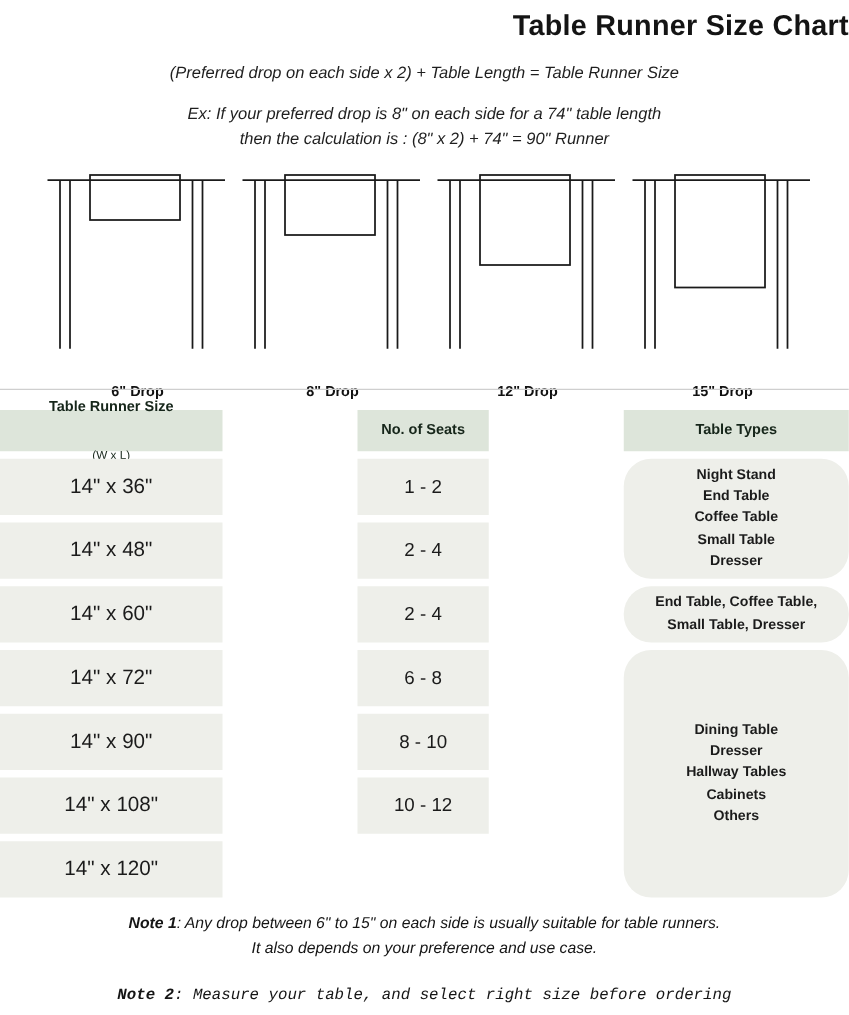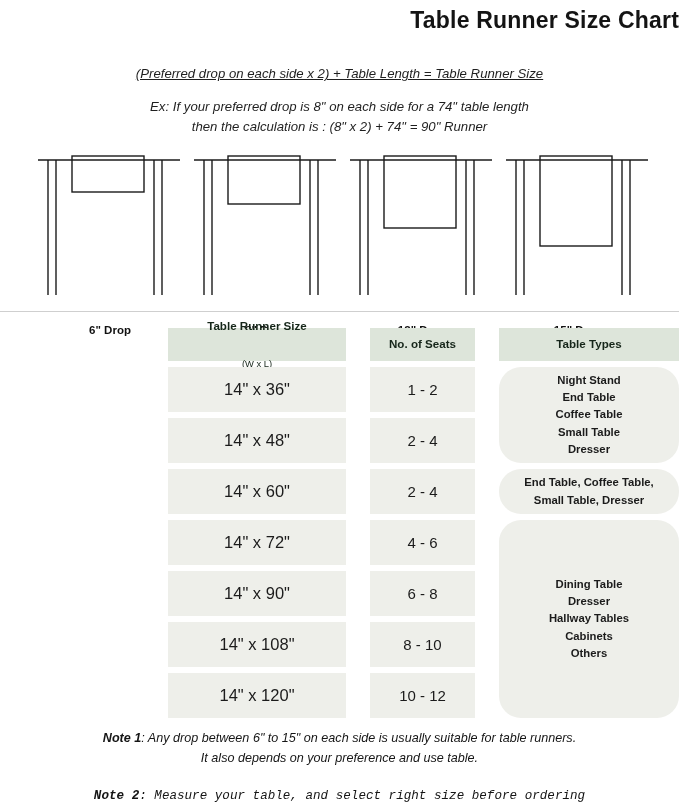--- a/index.html
+++ b/index.html
@@ -30,22 +30,21 @@
     padding-top: 7px;
     color: #141414;
   }
 
   
   .formula {
     text-align: center;
     font-style: italic;
     font-size: 13.2px;
     color: #1f1f1f;
-    margin-top: 32px;
-    text-decoration: underline;
+    margin-top: 16px;
   }
   .example {
     text-align: center;
     font-style: italic;
     font-size: 13.2px;
     color: #1f1f1f;
     margin-top: 16px;
     line-height: 1.55;
   }
 
@@ -82,21 +81,21 @@
 
   
   .chart {
     position: absolute;
     top: 328px;
     left: 0;
     width: 679px;
   }
   .chart-row {
     display: flex;
-    justify-content: flex-end;
+    justify-content: space-between;
     gap: 24px;
   }
   .col-size { width: 178px; }
   .col-seats { width: 105px; }
   .col-types { width: 180px; }
 
   .hdr {
     background: #dde5da;
     text-align: center;
     font-size: 11.6px;
@@ -253,21 +252,20 @@
         <div class="cell size-cell">14" x 120"</div>
       </div>
 
       <div class="col-stack col-seats">
         <div class="hdr">
           <div>No. of Seats</div>
         </div>
         <div class="cell seats-cell">1 - 2</div>
         <div class="cell seats-cell">2 - 4</div>
         <div class="cell seats-cell">2 - 4</div>
-        <div class="cell seats-cell">4 - 6</div>
         <div class="cell seats-cell">6 - 8</div>
         <div class="cell seats-cell">8 - 10</div>
         <div class="cell seats-cell">10 - 12</div>
       </div>
 
       <div class="col-stack col-types">
         <div class="hdr">
           <div>Table Types</div>
         </div>
 
@@ -292,20 +290,20 @@
           <span>Others</span>
         </div>
       </div>
 
     </div>
   </div>
 
   <div class="notes">
     <div class="note">
       <span class="lbl">Note 1</span><span>: Any drop between 6" to 15" on each side is usually suitable for table runners.</span>
-      <div>It also depends on your preference and use table.</div>
+      <div>It also depends on your preference and use case.</div>
     </div>
     <div class="note note2">
       <span class="lbl">Note 2</span><span>: Measure your table, and select right size before ordering</span>
     </div>
   </div>
 
 </div>
 
 </body></html>

